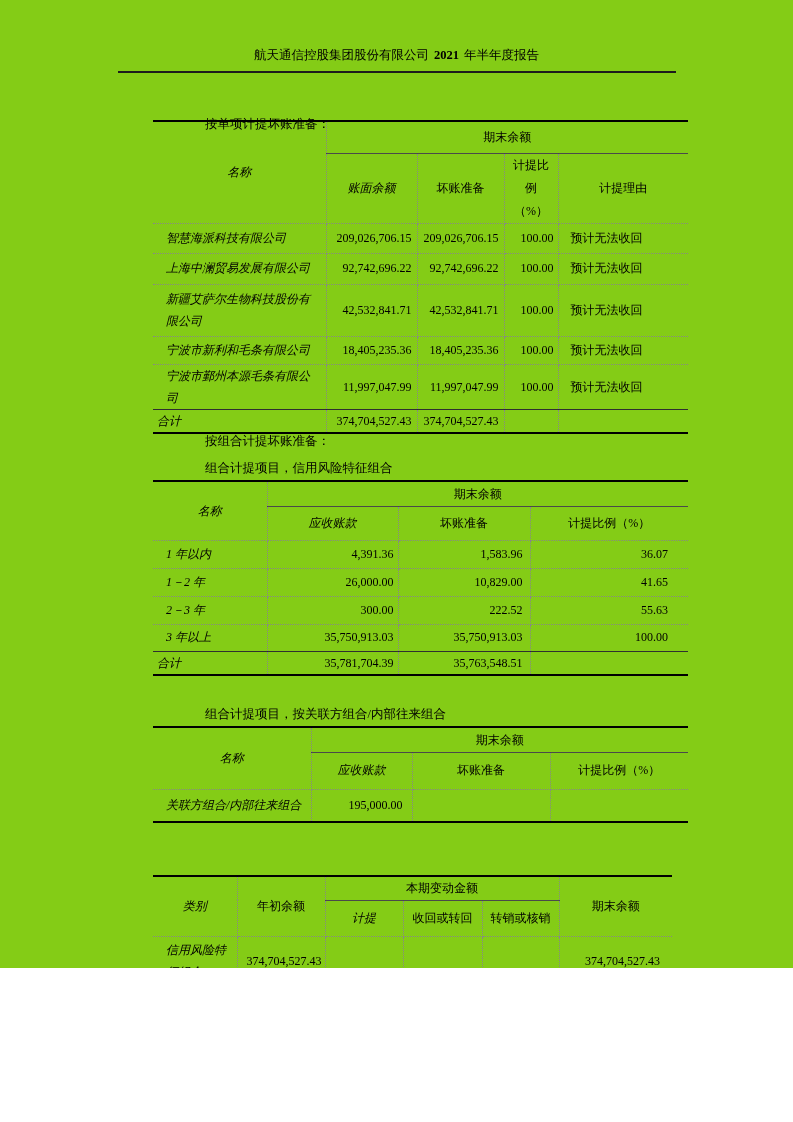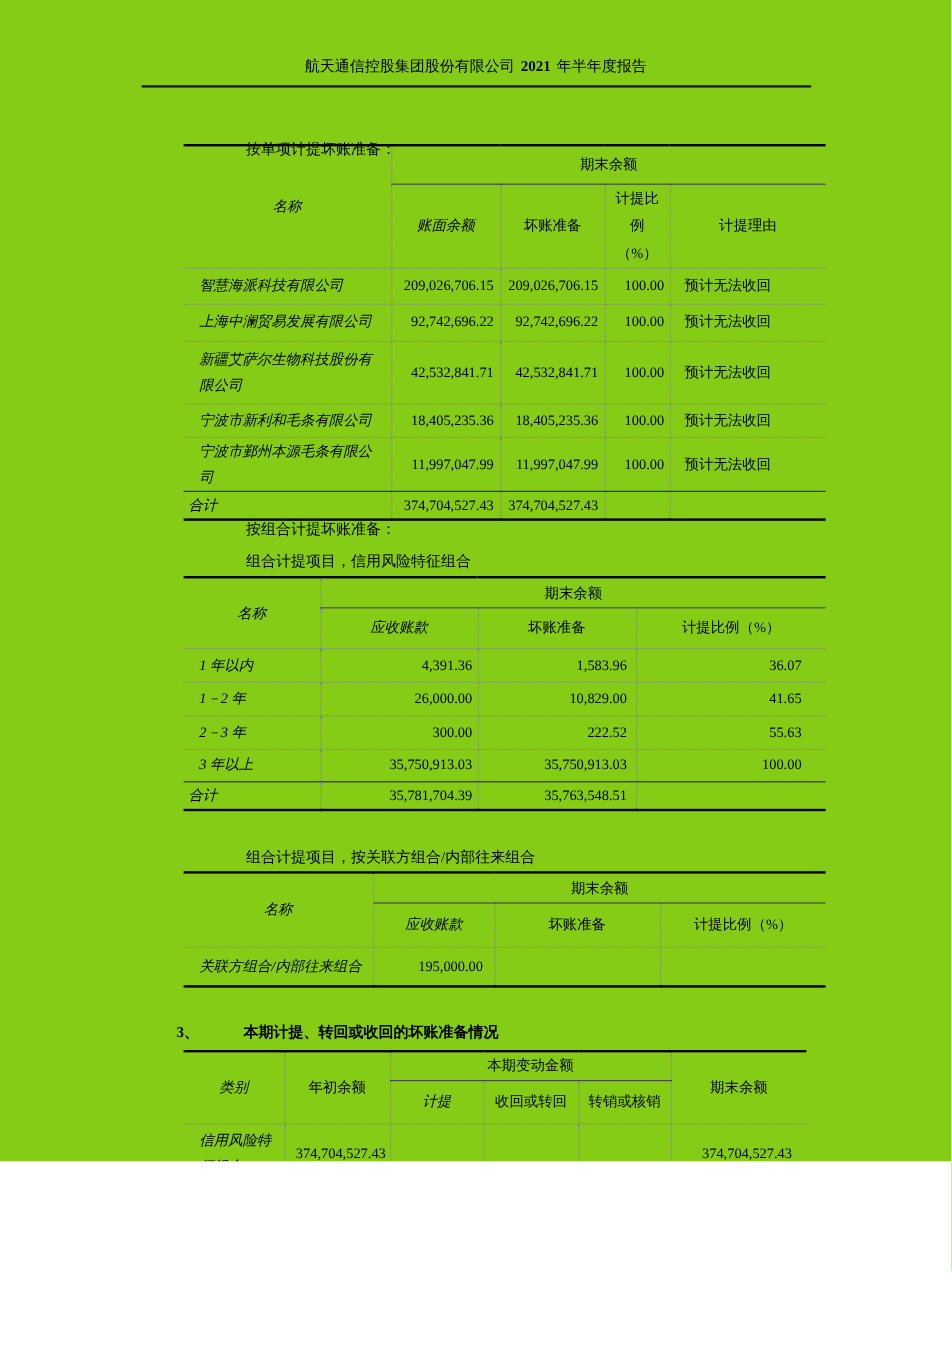--- a/index.html
+++ b/index.html
@@ -206,23 +206,20 @@
       </tr>
       <tr style="height:33px">
         <td class="cl">关联方组合/内部往来组合</td>
         <td class="num pr9">195,000.00</td>
         <td></td>
         <td></td>
       </tr>
     </tbody>
   </table>
 
-  <p class="sec-heading" style="top:852px">
-    <span class="no">3、</span><span>本期计提、转回或收回的坏账准备情况</span>
-  </p>
 
   <table class="tbl" style="left:153px; top:875px; width:519px">
     <colgroup>
         <col style="width:84px">
         <col style="width:88px">
         <col style="width:78px">
         <col style="width:79px">
         <col style="width:77px">
         <col style="width:113px">
       </colgroup>

